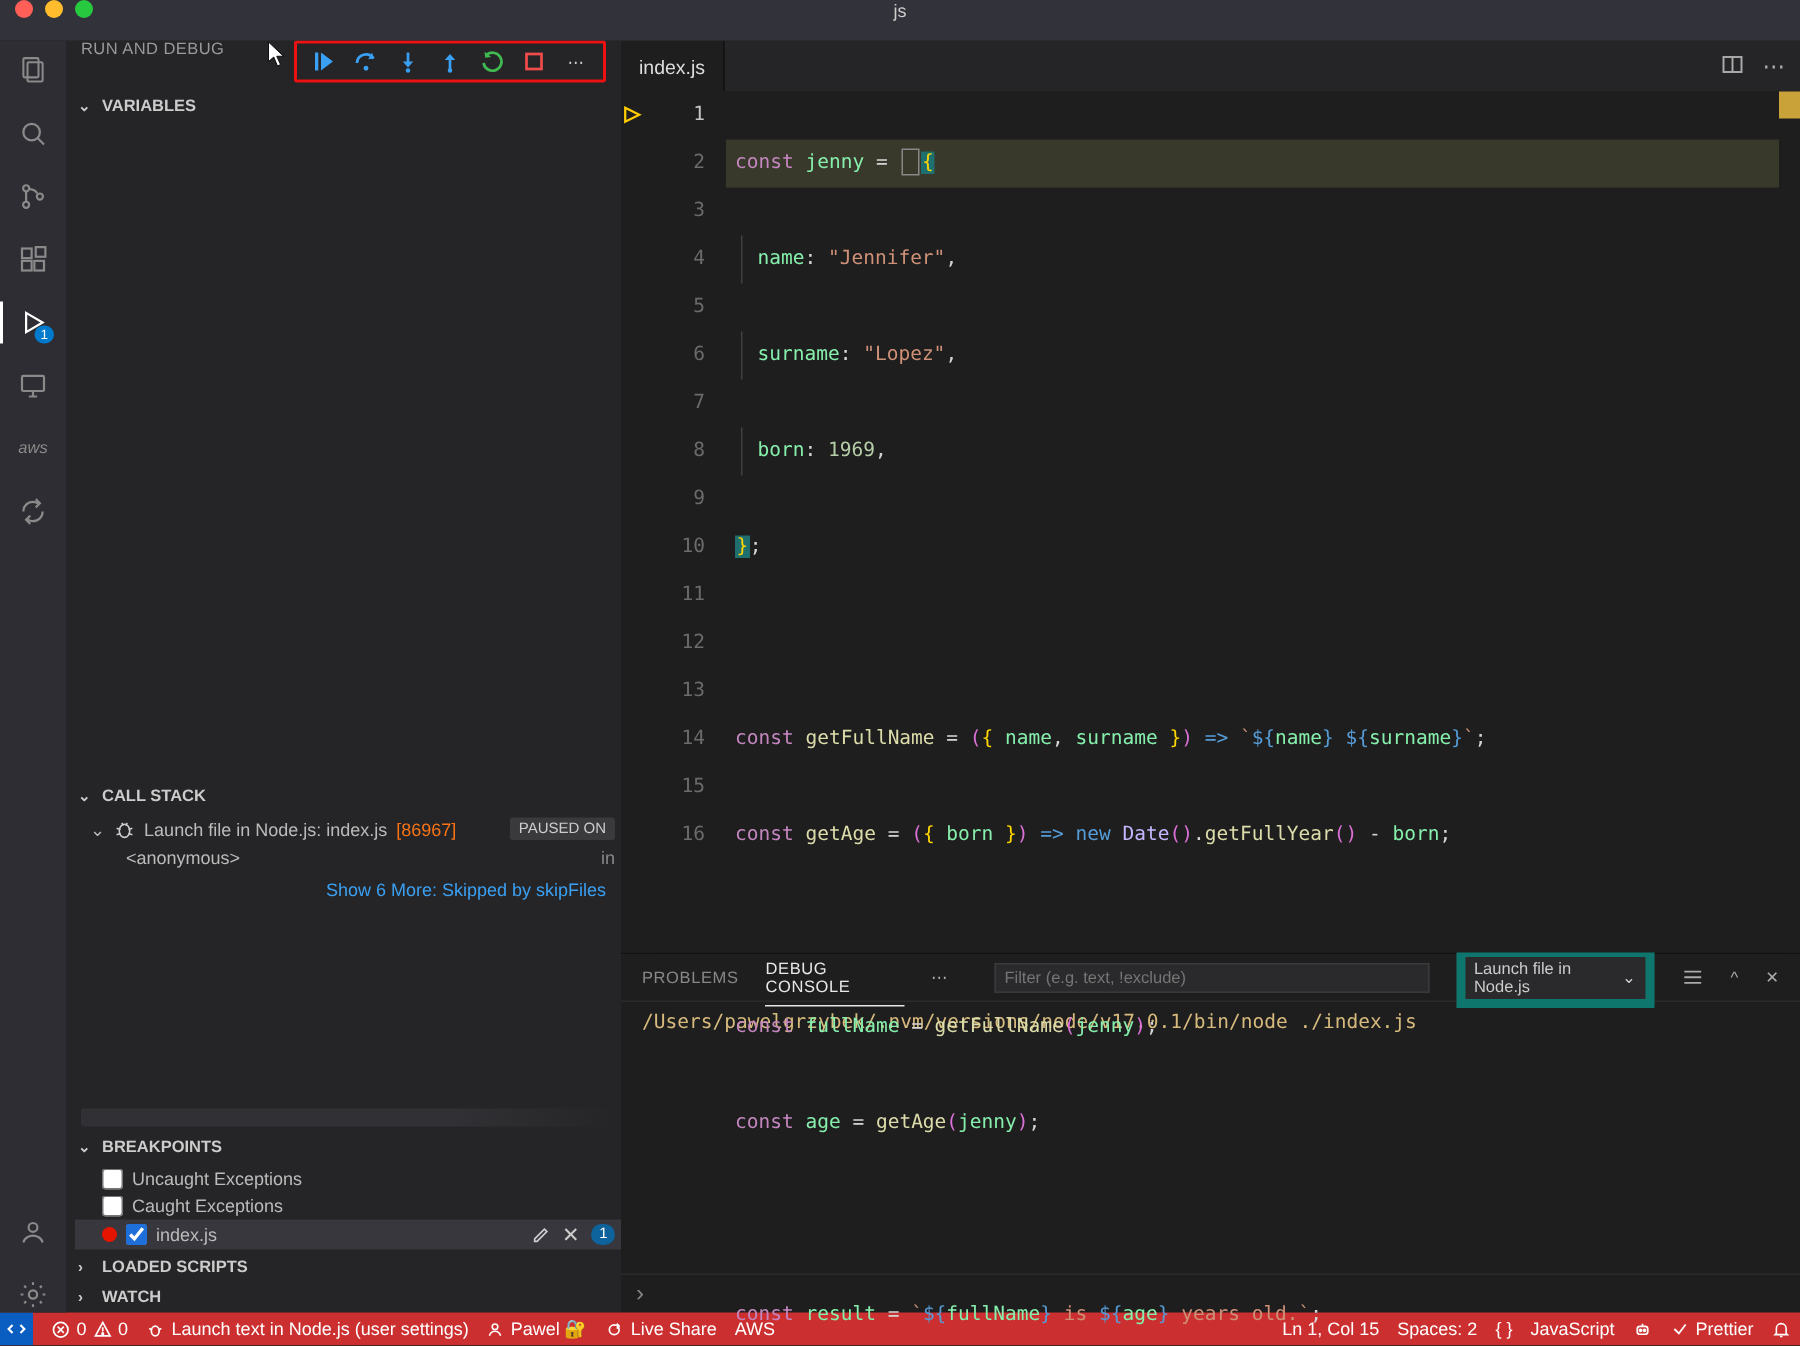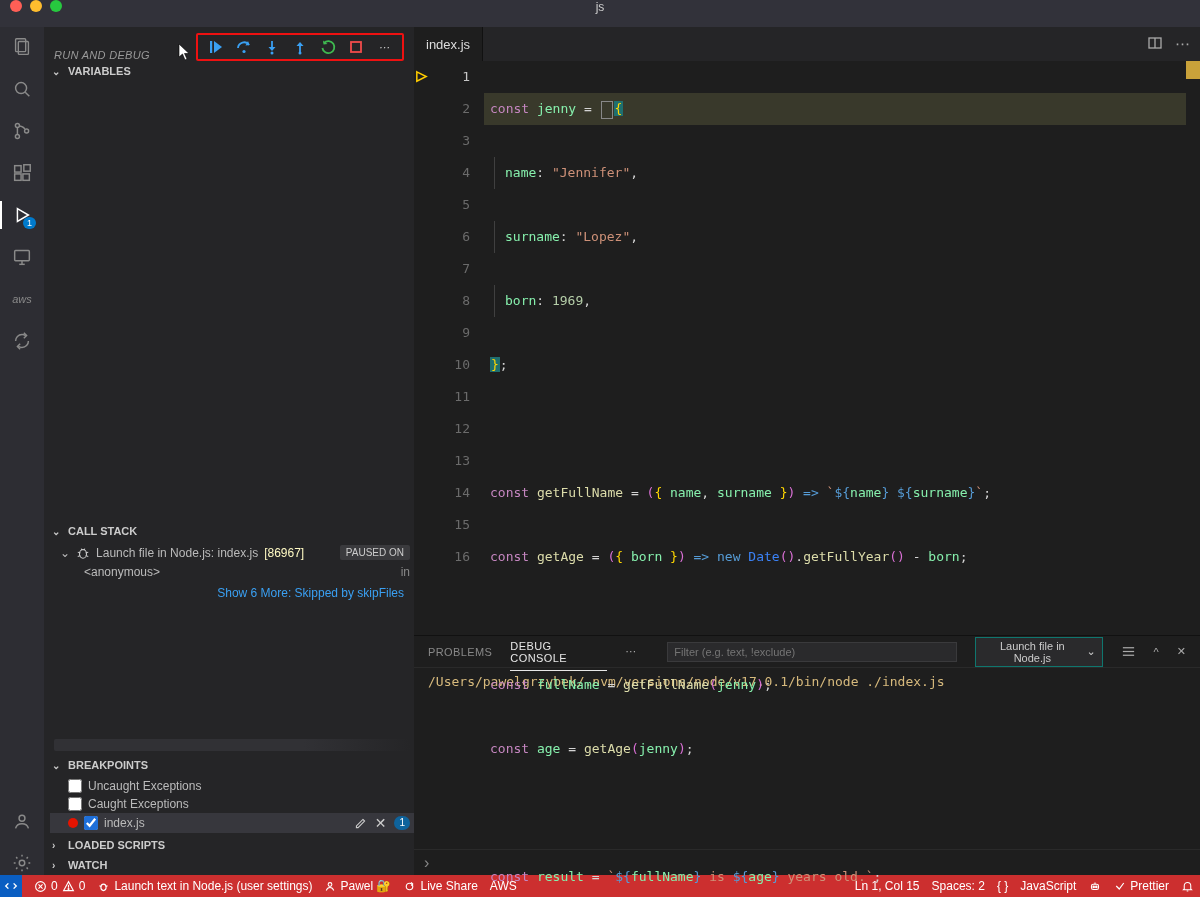--- a/index.html
+++ b/index.html
@@ -25,32 +25,32 @@
 .main { flex: 1; display: flex; min-height: 0; }
 
 .activity { width: 44px; background: #2d2d33; display: flex; flex-direction: column; align-items: center; padding-top: 8px; gap: 18px; position: relative; }
 .activity .ico { width: 24px; height: 24px; color: #8a8a8a; cursor: pointer; display:flex; align-items:center; justify-content:center; position:relative;}
 .activity .ico.active { color: #fff; }
 .activity .ico.active::before { content:""; position:absolute; left:-10px; top:-2px; bottom:-2px; width:2px; background:#fff; }
 .activity .spacer { flex:1; }
 .badge-blue { position:absolute; bottom:-2px; right:-2px; background:#007acc; color:#fff; border-radius:8px; font-size:9px; padding:0 4px; line-height:12px;}
 
 .sidebar { width: 370px; background: #252527; display: flex; flex-direction: column; font-size: 12px; color:#bbb; }
-.sidebar-header { display:flex; align-items:flex-end; height:34px; padding:0 10px; font-size:11px; color:#999; letter-spacing:0.3px;font-style:italic; }
+.sidebar-header { display:flex; align-items:flex-start; height:34px; padding:0 10px; font-size:11px; color:#999; letter-spacing:0.3px; }
 .sidebar-header .hdrtitle { flex:0 0 auto; margin-right:auto;}
 .debug-toolbar { display:flex; gap:12px; align-items:center; border:2px solid #e11; padding:4px 10px; border-radius:2px; margin-left:4px;}
 .debug-toolbar .dbgbtn { width:16px; height:16px; cursor:pointer; display:flex; align-items:center; justify-content:center; }
 .cursor-arrow { margin-left:6px; color:#fff; font-size:14px;}
 .section-hdr { display:flex; align-items:center; padding:4px 8px; font-weight:700; font-size:11px; color:#ccc; cursor:pointer; gap:4px;}
 .section-hdr .chev { font-size:10px; width:12px; display:inline-block; }
 .section-body { flex:0 0 auto; }
 .variables-body { height: 440px; }
 .callstack-body { padding:2px 0 6px 6px; font-size:12px;}
 .callstack-row1 { display:flex; align-items:center; gap:6px; padding:2px 4px 2px 10px;}
-.callstack-row1 .pid { color:#fef9c3; }
+.callstack-row1 .pid { color:#f97316; }
 .callstack-row1 .paused { margin-left:auto; background:#3a3a3d; padding:2px 6px; font-size:10px; color:#ccc; border-radius:2px; white-space:nowrap;}
 .callstack-row2 { padding:3px 4px 3px 34px; color:#bbb; display:flex;}
 .callstack-row2 .rightin { margin-left:auto; color:#888;}
 .callstack-more { text-align:right; padding:4px 10px 4px 4px;}
 .callstack-more a { color:#3aa0f3; text-decoration:none; cursor:pointer; font-size:12px;}
 .scrollshade { height:12px; background:linear-gradient(to right,#313135 70%,rgba(0,0,0,0)); margin:4px 4px 4px 10px; border-radius:2px;}
 .breakpoints-body { padding:2px 0 2px 6px;}
 .bp-item { display:flex; align-items:center; gap:6px; padding:2px 4px 2px 18px;}
 .bp-item input[type=checkbox]{ accent-color:#1e6fd9; width:14px; height:14px;}
 .bp-item .dot { width:10px; height:10px; border-radius:50%; background:#e51400; display:inline-block;}
@@ -70,36 +70,36 @@
 .code .line { padding-left:6px; }
 .code .hl-line { background:#39392b; }
 .code .indent { border-left:1px solid #404040; display:inline-block; height:32px; vertical-align:top; margin-left:4px; padding-left:10px;}
 .tok-kw { color:#c586c0; }
 .tok-var { color:#86efac; }
 .tok-fn { color:#dcdcaa; }
 .tok-str { color:#ce9178; }
 .tok-num { color:#b5cea8; }
 .tok-op { color:#d4d4d4; }
 .tok-new { color:#569cd6;}
-.tok-type { color:#3b82f6;}
+.tok-type { color:#c4b5fd;}
 .tok-brace { color:#ffd700;}
 .tok-brace2 { color:#da70d6;}
 .cursor-box { display:inline-block; width:12px; height:18px; border:1px solid #888; vertical-align:middle; margin:0 1px;}
 .brace-match { background:#1f6f6f; padding:0 1px;}
 .minimap { position:absolute; right:0; top:0; width:14px; height:100%; background:#1e1e1e;}
 .minimap .mm-hl { position:absolute; right:0; top:0; height:18px; width:14px; background:#c9a23a;}
 
 .panel { height:240px; border-top:1px solid #111; background:#1e1e1e; display:flex; flex-direction:column;}
 .panel-tabs { height:32px; display:flex; align-items:center; gap:18px; padding:0 14px; font-size:11px; color:#888; border-bottom:1px solid #2a2a2a;}
 .panel-tabs .ptab { cursor:pointer; letter-spacing:0.4px;}
 .panel-tabs .ptab.active { color:#e7e7e7; border-bottom:1px solid #e7e7e7; padding-bottom:6px; margin-bottom:-7px;}
 .panel-tabs .pellipsis { color:#aaa;}
 .panel-tabs .filter { margin-left:13px; flex:0 0 290px; }
 .panel-tabs .filter input { width:100%; background:#2a2a2c; border:1px solid #3a3a3c; color:#ccc; font-size:11px; padding:3px 6px; outline:none;}
-.panel-tabs .launchsel { margin-left:auto; background:#2a2a2c; border:1px solid #0f766e; color:#ccc; font-size:11px; padding:2px 6px; display:flex; align-items:center; gap:4px; cursor:pointer;text-align:center;}
+.panel-tabs .launchsel { margin-left:auto; background:#2a2a2c; border:6px solid #0f766e; color:#ccc; font-size:11px; padding:2px 6px; display:flex; align-items:center; gap:4px; cursor:pointer;}
 .panel-tabs .picon { color:#aaa; cursor:pointer;}
 .panel-body { flex:1; padding:6px 14px; font-family:Menlo,Consolas,monospace; font-size:13px; color:#d7ba7d; overflow:auto;}
 .panel-input { height:26px; display:flex; align-items:center; padding:0 10px; color:#888; border-top:1px solid #2a2a2a;}
 .panel-input .chev { margin-right:6px;}
 
 .status { height:22px; background:#cc2f2f; color:#fff; display:flex; align-items:center; font-size:12px; padding:0 6px; gap:12px;}
 .status .sbtn { display:flex; align-items:center; gap:4px; cursor:pointer; white-space:nowrap;}
 .status .xbox { background:#0a5ec2; width:22px; height:22px; display:flex; align-items:center; justify-content:center; margin:-0 0 0 -6px;}
 .status .spacer { flex:1; }
 svg { display:block; }

